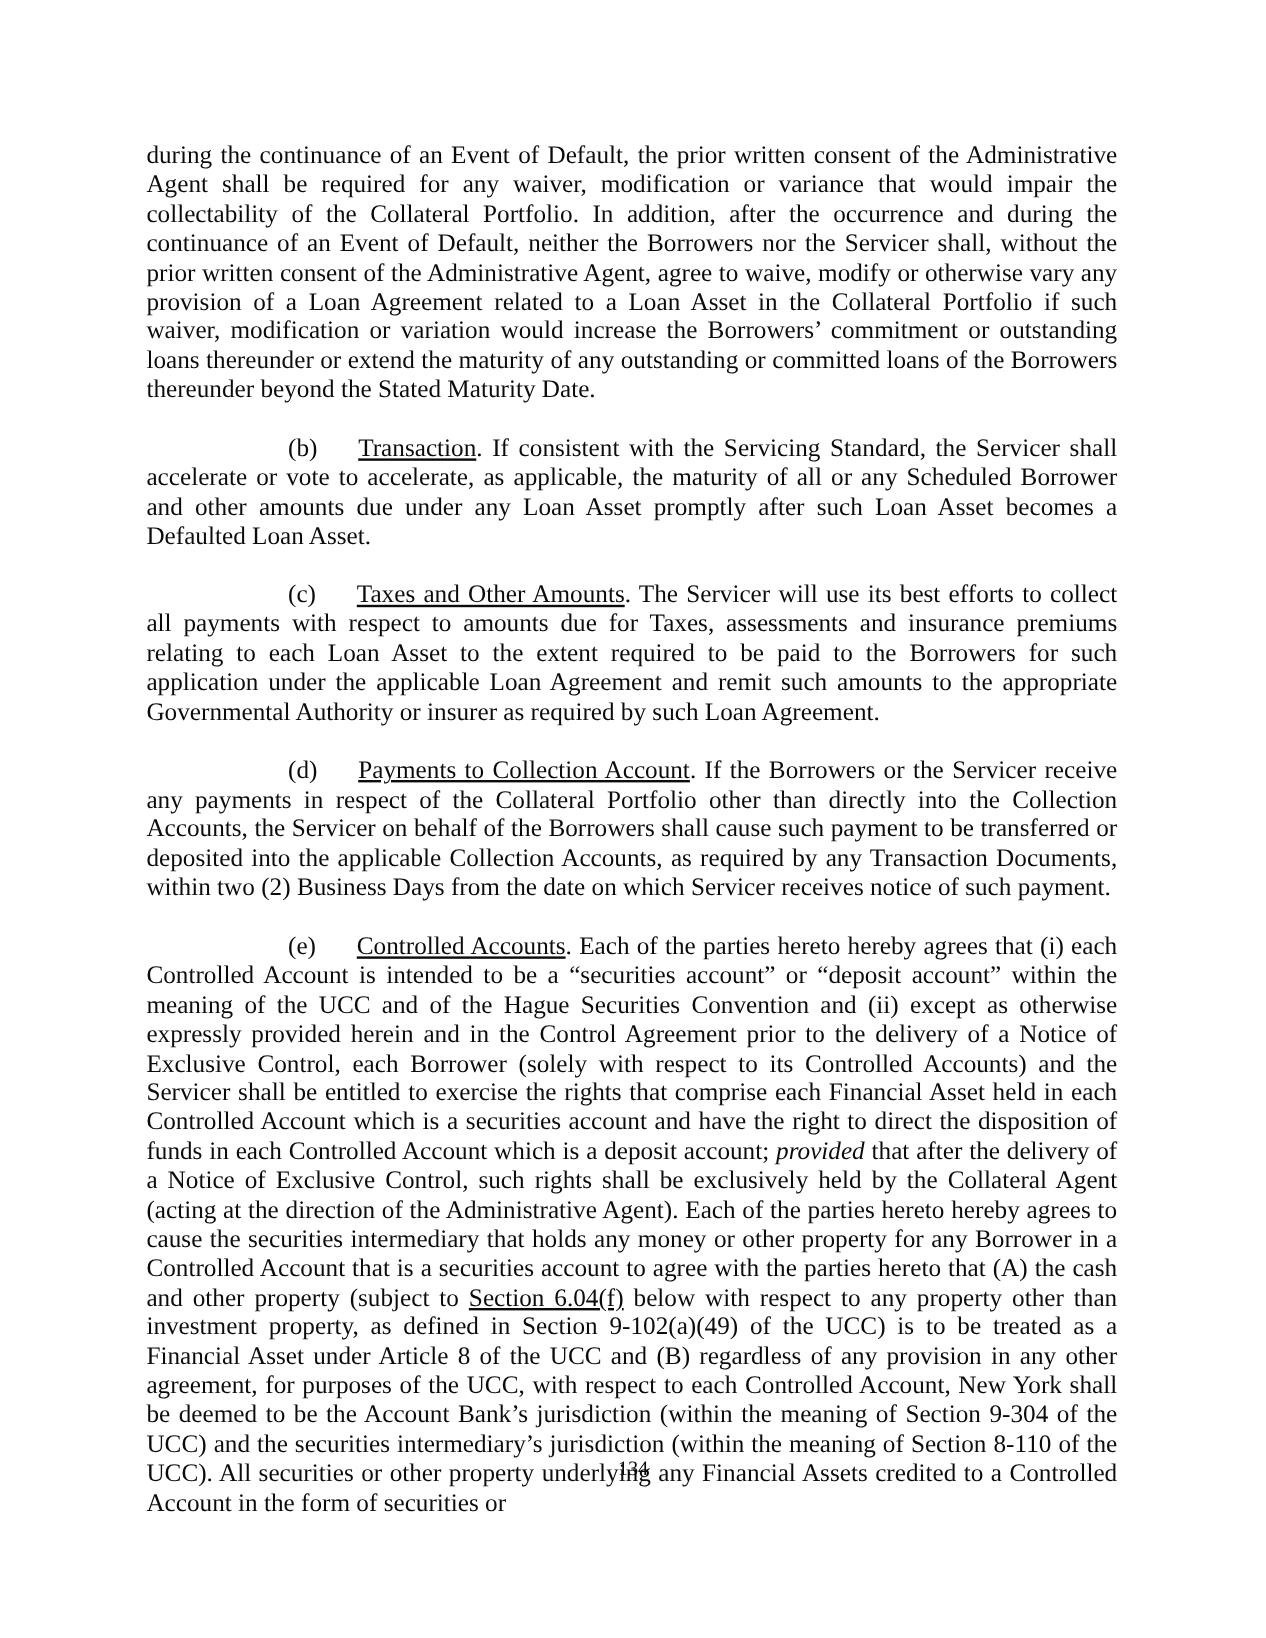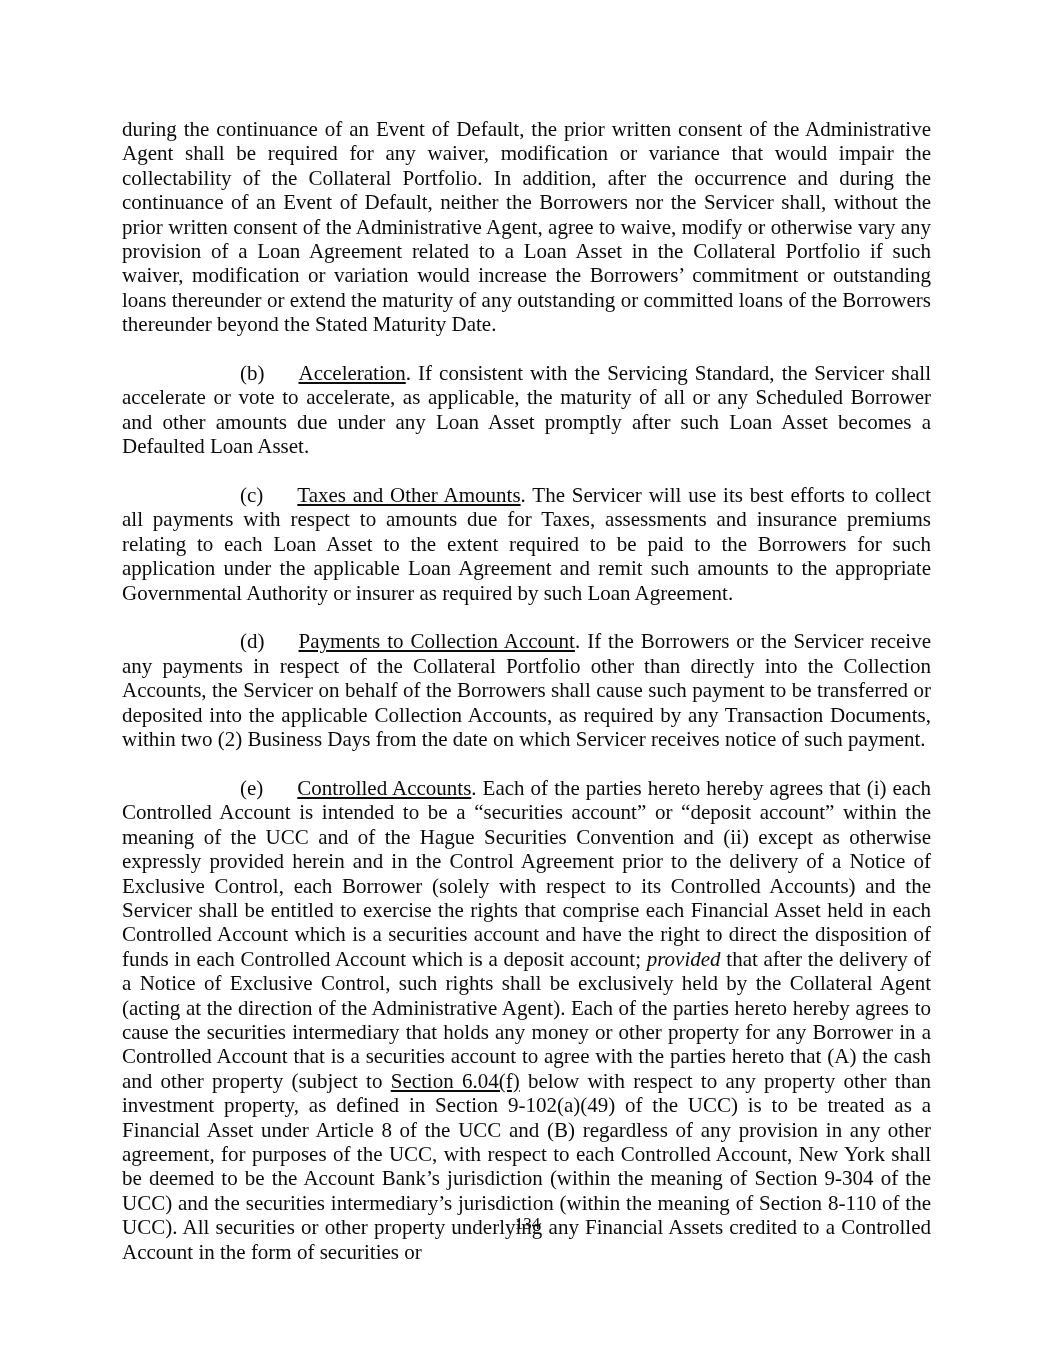--- a/index.html
+++ b/index.html
@@ -41,21 +41,21 @@
   }
 </style>
 </head>
 <body>
 
 <div class="page">
   <div class="content">
 
     <p class="para"><span>during the continuance of an Event of Default, the prior written consent of the Administrative Agent shall be required for any waiver, modification or variance that would impair the collectability of the Collateral Portfolio.  In addition, after the occurrence and during the continuance of an Event of Default, neither the Borrowers nor the Servicer shall, without the prior written consent of the Administrative Agent, agree to waive, modify or otherwise vary any provision of a Loan Agreement related to a Loan Asset in the Collateral Portfolio if such waiver, modification or variation would increase the Borrowers’ commitment or outstanding loans thereunder or extend the maturity of any outstanding or committed loans of the Borrowers thereunder beyond the Stated Maturity Date.</span></p>
 
-    <p class="para lettered"><span>(b)</span><span class="tab"></span><span class="u">Acceleration</span><span>.  If consistent with the Servicing Standard, the Servicer shall accelerate or vote to accelerate, as applicable, the maturity of all or any Scheduled Borrower and other amounts due under any Loan Asset promptly after such Loan Asset becomes a Defaulted Loan Asset.</span></p>
+    <p class="para lettered"><span>(b)</span><span class="tab"></span><span class="u">Transaction</span><span>.  If consistent with the Servicing Standard, the Servicer shall accelerate or vote to accelerate, as applicable, the maturity of all or any Scheduled Borrower and other amounts due under any Loan Asset promptly after such Loan Asset becomes a Defaulted Loan Asset.</span></p>
 
     <p class="para lettered"><span>(c)</span><span class="tab"></span><span class="u">Taxes and Other Amounts</span><span>.  The Servicer will use its best efforts to collect all payments with respect to amounts due for Taxes, assessments and insurance premiums relating to each Loan Asset to the extent required to be paid to the Borrowers for such application under the applicable Loan Agreement and remit such amounts to the appropriate Governmental Authority or insurer as required by such Loan Agreement.</span></p>
 
     <p class="para lettered"><span>(d)</span><span class="tab"></span><span class="u">Payments to Collection Account</span><span>.  If the Borrowers or the Servicer receive any payments in respect of the Collateral Portfolio other than directly into the Collection Accounts, the Servicer on behalf of the Borrowers shall cause such payment to be transferred or deposited into the applicable Collection Accounts, as required by any Transaction Documents, within two (2) Business Days from the date on which Servicer receives notice of such payment.</span></p>
 
     <p class="para lettered"><span>(e)</span><span class="tab"></span><span class="u">Controlled Accounts</span><span>.  Each of the parties hereto hereby agrees that (i) each Controlled Account is intended to be a “securities account” or “deposit account” within the meaning of the UCC and of the Hague Securities Convention and (ii) except as otherwise expressly provided herein and in the Control Agreement prior to the delivery of a Notice of Exclusive Control, each Borrower (solely with respect to its Controlled Accounts) and the Servicer shall be entitled to exercise the rights that comprise each Financial Asset held in each Controlled Account which is a securities account and have the right to direct the disposition of funds in each Controlled Account which is a deposit account; </span><span class="i">provided</span><span> that after the delivery of a Notice of Exclusive Control, such rights shall be exclusively held by the Collateral Agent (acting at the direction of the Administrative Agent).  Each of the parties hereto hereby agrees to cause the securities intermediary that holds any money or other property for any Borrower in a Controlled Account that is a securities account to agree with the parties hereto that (A) the cash and other property (subject to </span><span class="u">Section 6.04(f)</span><span> below with respect to any property other than investment property, as defined in Section 9-102(a)(49) of the UCC) is to be treated as a Financial Asset under Article 8 of the UCC and (B) regardless of any provision in any other agreement, for purposes of the UCC, with respect to each Controlled Account, New York shall be deemed to be the Account Bank’s jurisdiction (within the meaning of Section 9-304 of the UCC) and the securities intermediary’s jurisdiction (within the meaning of Section 8-110 of the UCC).  All securities or other property underlying any Financial Assets credited to a Controlled Account in the form of securities or</span></p>
 
   </div>
 
   <div class="footer">134</div>

